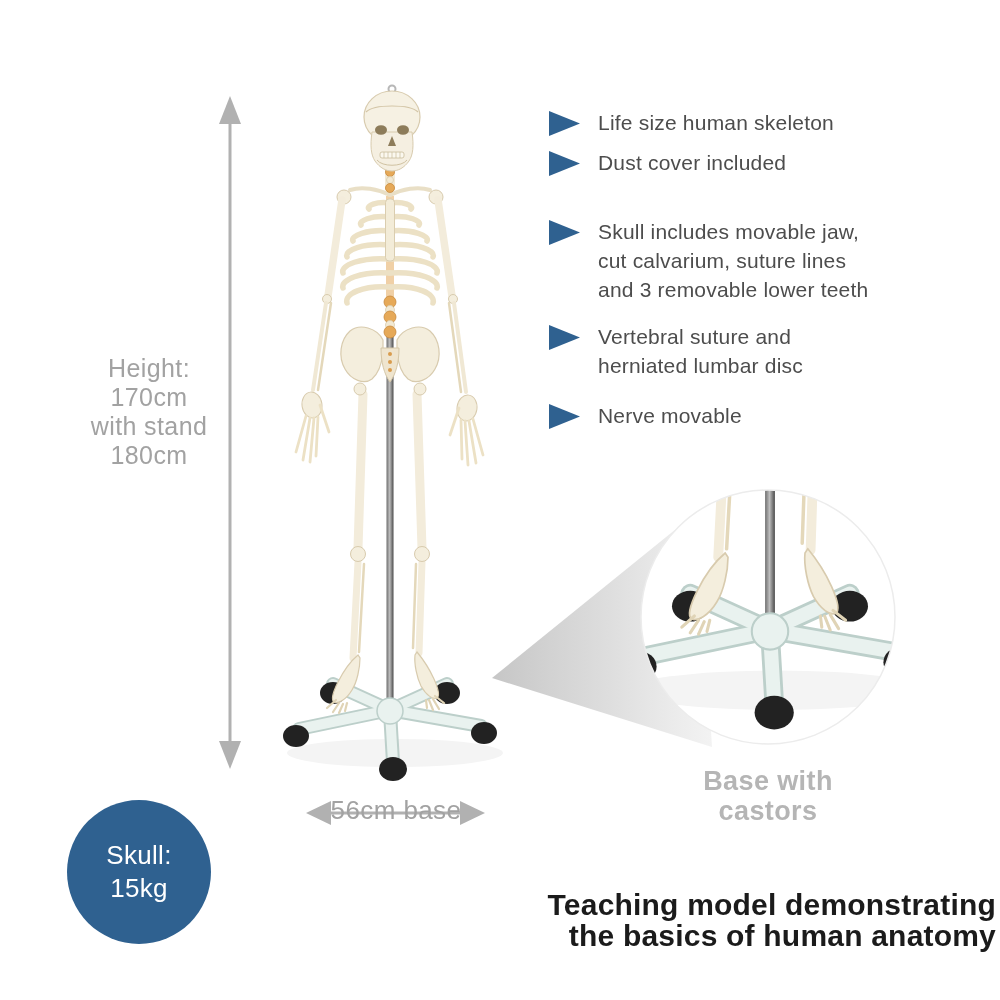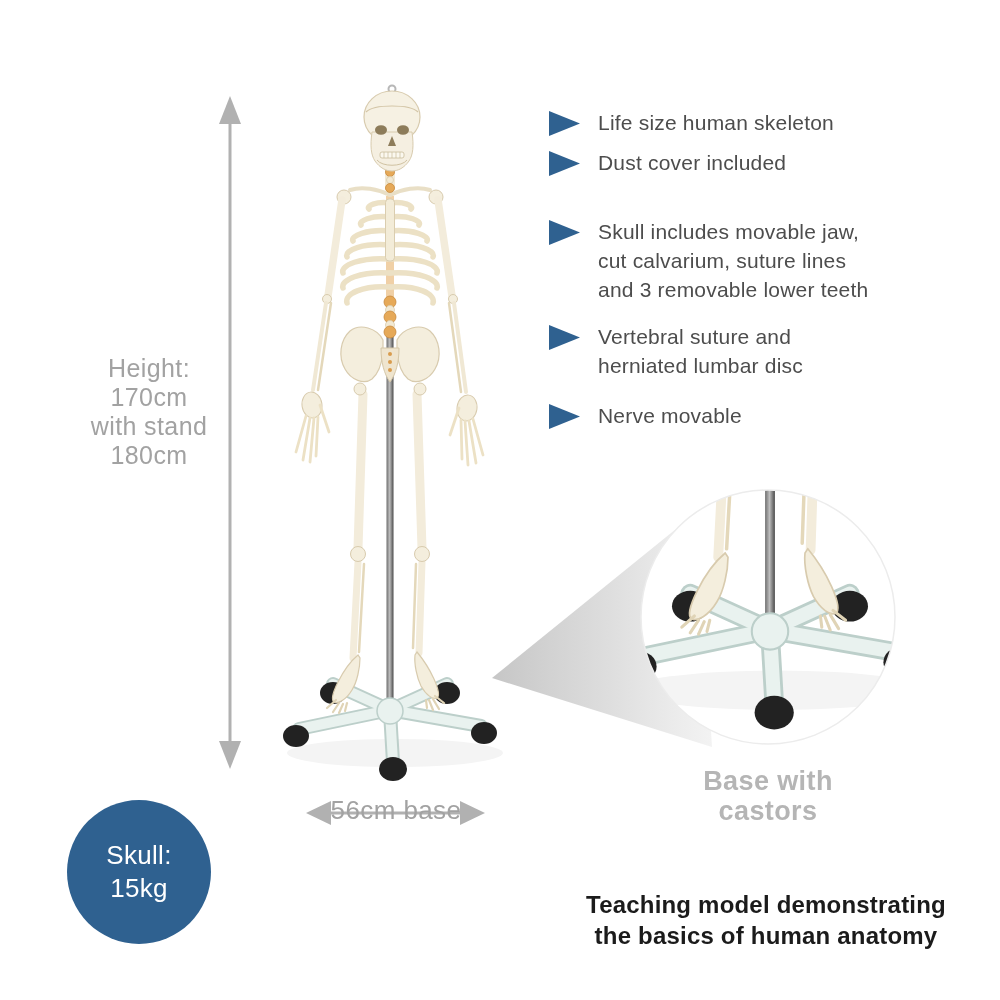--- a/index.html
+++ b/index.html
@@ -14,22 +14,22 @@
     text-align:center;letter-spacing:.4px;
   }
   .height-label{left:49px;top:354px;width:200px;font-size:25px;line-height:29px;}
   .base-width-label{left:306px;top:795px;width:180px;font-size:26px;line-height:30px;}
   .inset-caption{
     position:absolute;left:666px;top:766px;width:204px;text-align:center;
     font-weight:700;font-size:27px;line-height:30px;color:var(--caption-text,#b5b5b5);
     letter-spacing:.4px;
   }
   .footer-tagline{
-    position:absolute;left:536px;top:889px;width:460px;text-align:center;
-    font-weight:700;font-size:24px;line-height:31px;color:var(--footer-text,#1b1b1b);
+    position:absolute;left:536px;top:889px;width:460px;text-align:right;
+    font-weight:700;font-size:30px;line-height:31px;color:var(--footer-text,#1b1b1b);
     letter-spacing:.2px;
   }
   .feature-row{position:absolute;left:549px;display:flex;align-items:flex-start;}
   .tri{
     width:31px;height:25px;flex:none;margin-top:3px;
     background:var(--accent-blue,#2f6190);
     clip-path:polygon(0 0,100% 50%,0 100%);
   }
   .feature-text{
     margin-left:18px;font-size:21px;line-height:29px;

